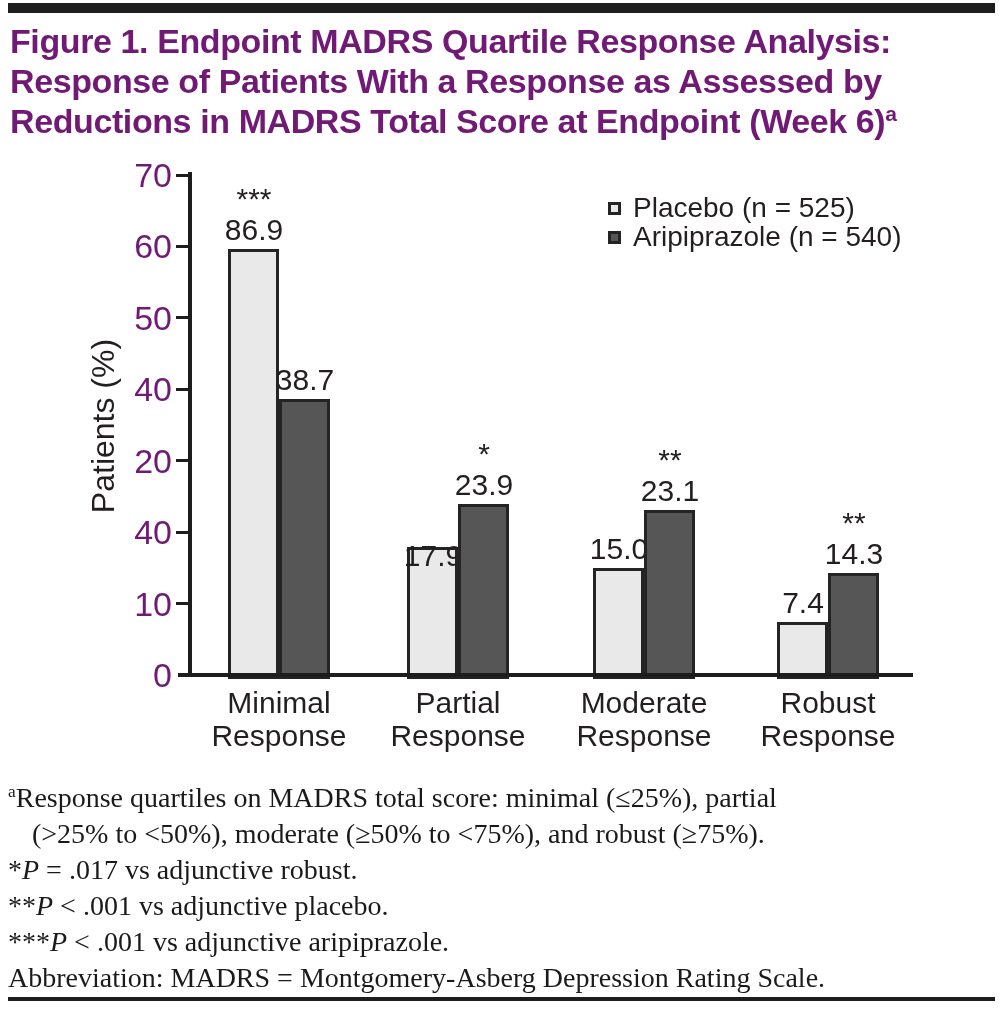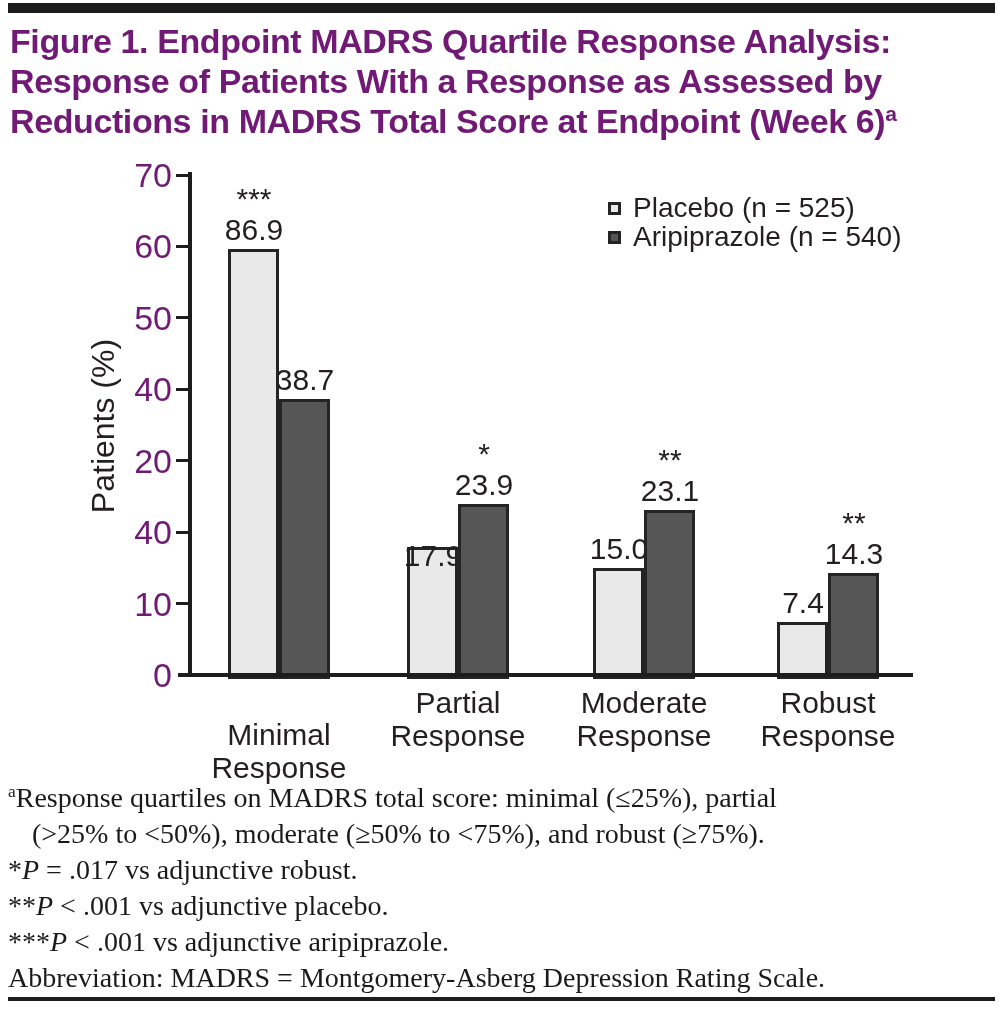--- a/index.html
+++ b/index.html
@@ -93,21 +93,21 @@
       <div class="abs tick-label" style="left: 88px; top: 156px; width: 84px;">70</div>
       <div class="bar" style="left: 228px; top: 249px; width: 51px; height: 430px; background: rgb(233, 233, 233); border-color: rgb(36, 36, 36);"></div>
       <div class="bar-label" style="left: 184px; top: 183px;">
         <div>***</div>
         <div>86.9</div>
       </div>
       <div class="bar" style="left: 279px; top: 399px; width: 51px; height: 280px; background: rgb(86, 86, 86); border-color: rgb(36, 36, 36);"></div>
       <div class="bar-label" style="left: 235px; top: 364px;">
         <div>38.7</div>
       </div>
-      <div class="cat-label" style="left: 184px; top: 686px; margin-top: 32px;">Minimal
+      <div class="cat-label" style="left: 184px; top: 686px;">Minimal
 Response</div>
       <div class="bar" style="left: 407px; top: 547px; width: 51px; height: 132px; background: rgb(233, 233, 233); border-color: rgb(36, 36, 36);"></div>
       <div class="bar-label" style="left: 363px; top: 500px; margin-top: 40px;">
         <div>17.9</div>
       </div>
       <div class="bar" style="left: 458px; top: 504px; width: 51px; height: 175px; background: rgb(86, 86, 86); border-color: rgb(36, 36, 36);"></div>
       <div class="bar-label" style="left: 414px; top: 438px;">
         <div>*</div>
         <div>23.9</div>
       </div>

